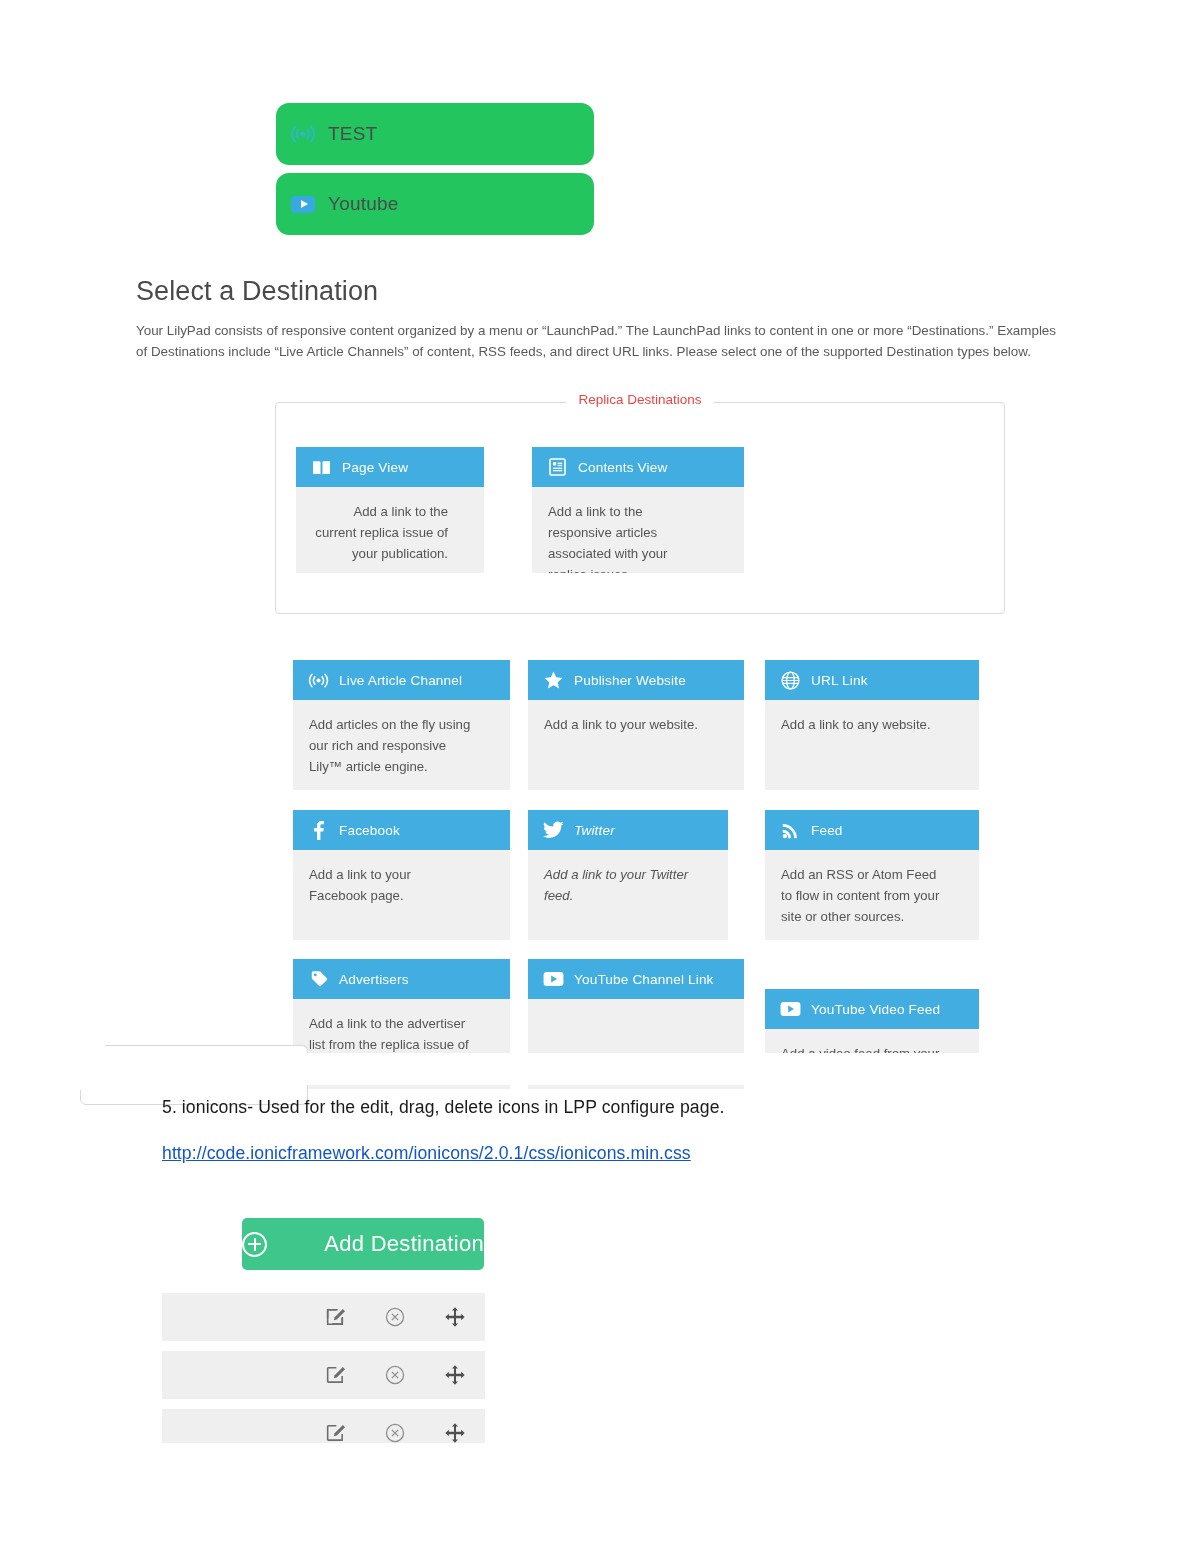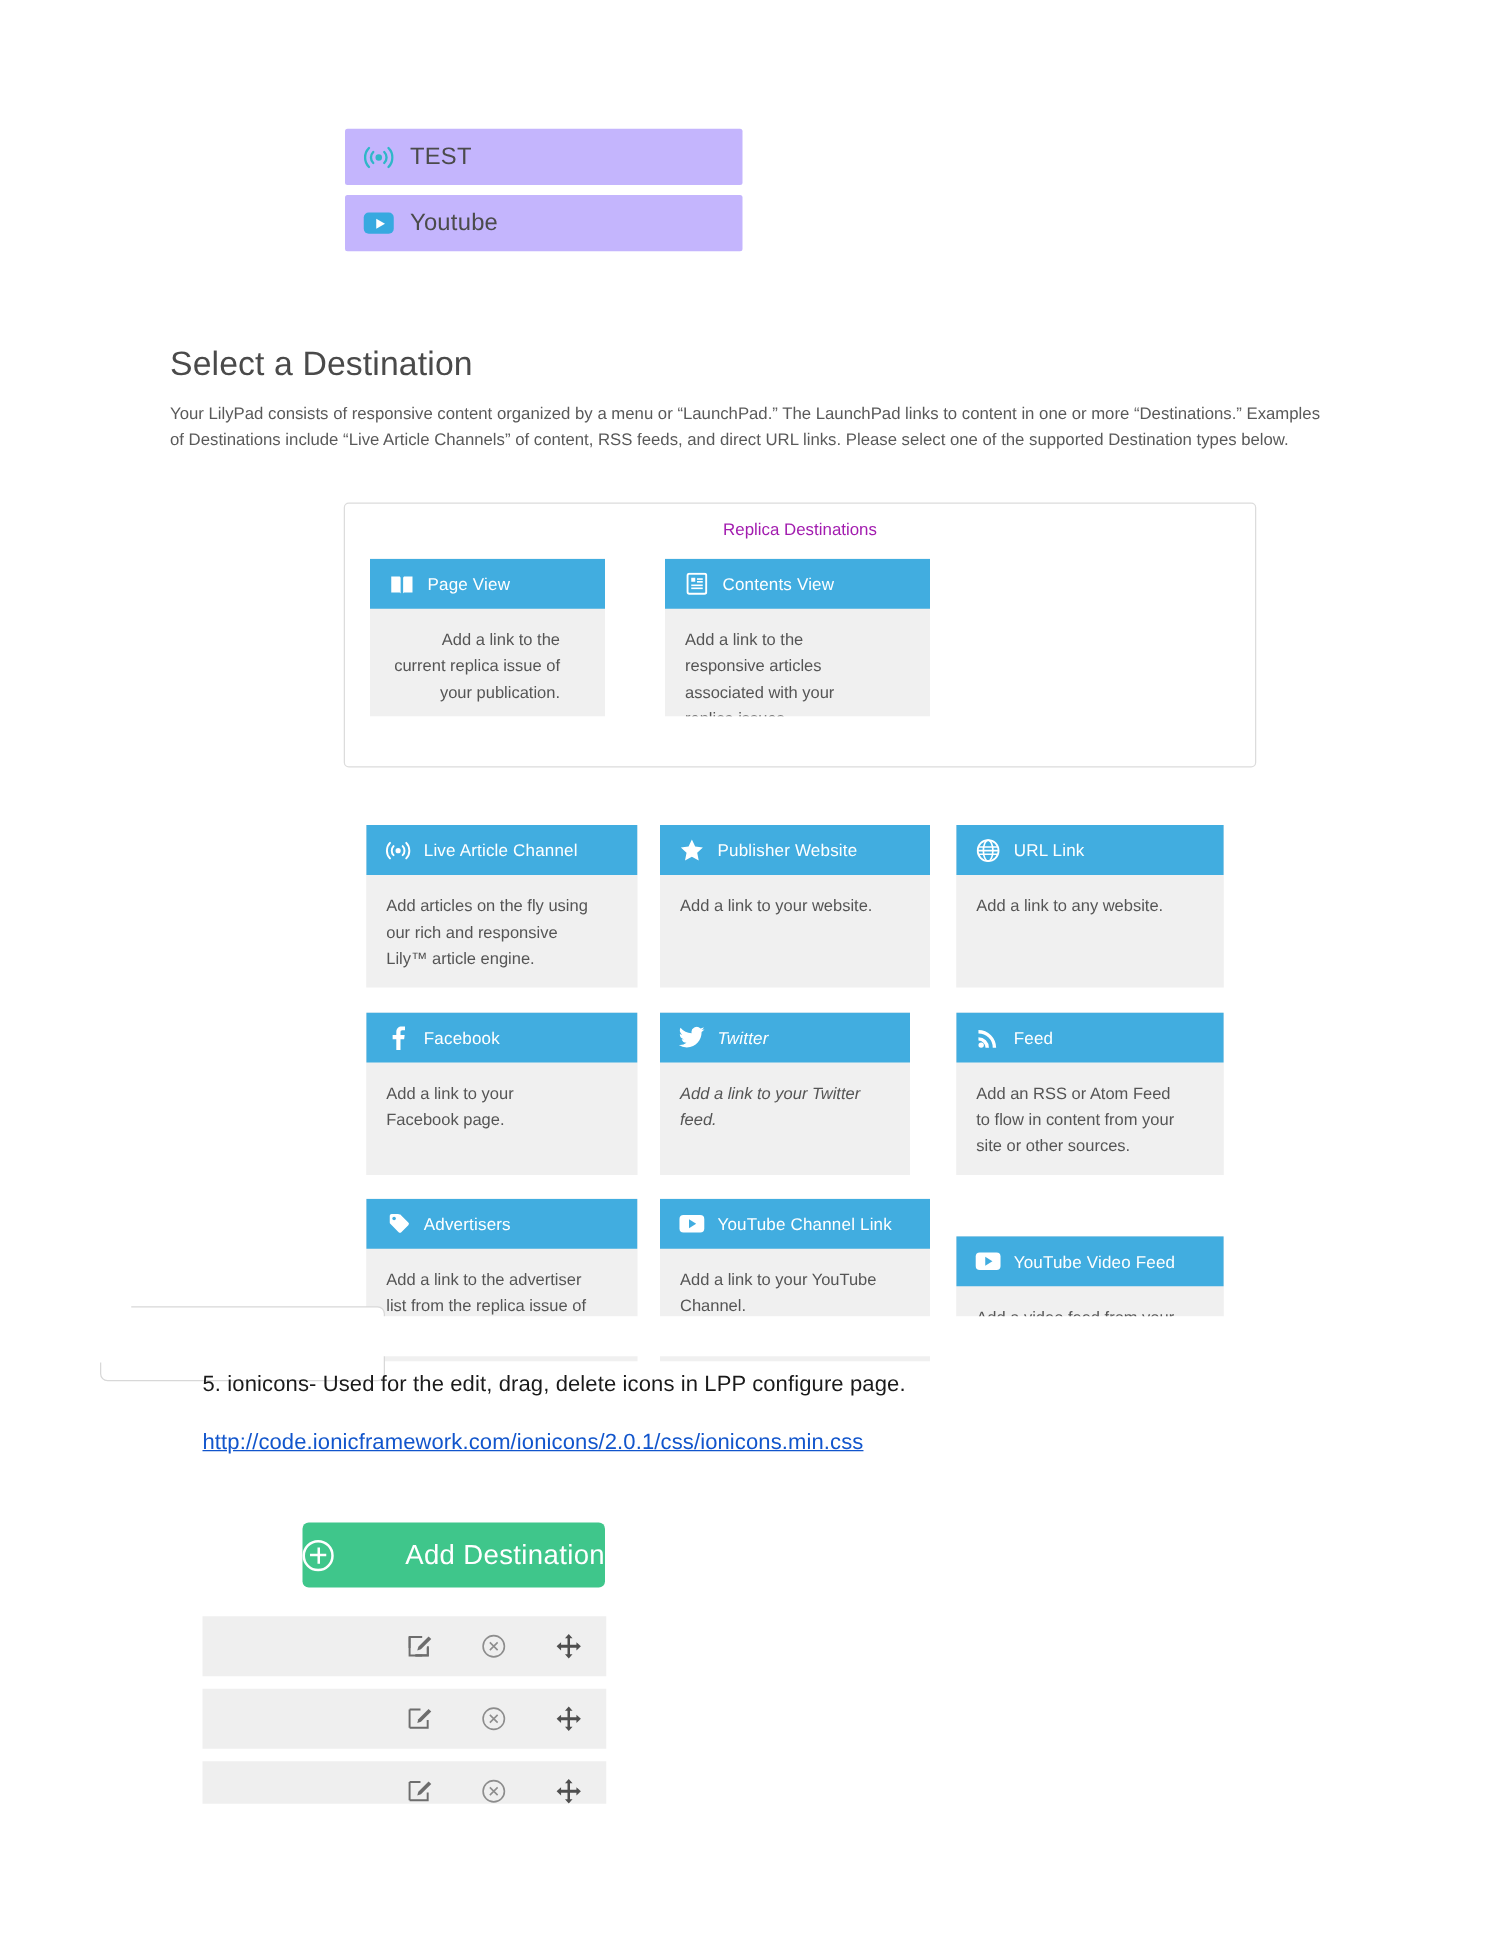--- a/index.html
+++ b/index.html
@@ -20,27 +20,27 @@
   }
 
   
   .shot-list {
     position: absolute;
     left: 276px;
     top: 103px;
     width: 318px;
   }
   .lp-row {
-    background: #c4b5fd;
-    height: 45px;
+    background: #22c55e;
+    height: 62px;
     display: flex;
     align-items: center;
     padding-left: 14px;
     margin-bottom: 8px;
-    border-radius: 2px;
+    border-radius: 13px;
     filter: blur(0.18px);
   }
   .lp-row .lp-ico {
     width: 26px;
     height: 26px;
     margin-right: 12px;
     display: flex;
     align-items: center;
     justify-content: center;
     flex: none;
@@ -94,23 +94,22 @@
     border-radius: 4px;
   }
   .fieldset .legend {
     position: absolute;
     top: -11px;
     left: 50%;
     transform: translateX(-50%);
     background: #fff;
     padding: 0 12px;
     font-size: 13.5px;
-    color: #a21caf;
+    color: #ef4444;
     white-space: nowrap;
-    margin-top: 24px;
   }
 
   
   .card {
     position: absolute;
     background: #f0f0f0;
     overflow: hidden;
   }
   .card-head {
     background: #41ade0;
@@ -397,21 +396,20 @@
   <div class="card blurwrap" style="left:528px; top:959px; width:216px; height:130px;">
     <div class="card-head">
       <span class="c-ico">
         <svg width="21" height="16" viewBox="0 0 22 16">
           <rect x="0.6" y="0.6" width="20.8" height="14.8" rx="3.4" fill="#fff"></rect>
           <path d="M8.6 4.3l6 3.7-6 3.7z" fill="#41ade0"></path>
         </svg>
       </span>
       <span class="card-title">YouTube Channel Link</span>
     </div>
-    <div class="card-body" style="width:195px;">Add a link to your YouTube Channel.</div>
   </div>
 
   <div class="card blurwrap" style="left:765px; top:989px; width:214px; height:94px;">
     <div class="card-head">
       <span class="c-ico">
         <svg width="21" height="16" viewBox="0 0 22 16">
           <rect x="0.6" y="0.6" width="20.8" height="14.8" rx="3.4" fill="#fff"></rect>
           <path d="M8.6 4.3l6 3.7-6 3.7z" fill="#41ade0"></path>
         </svg>
       </span>

